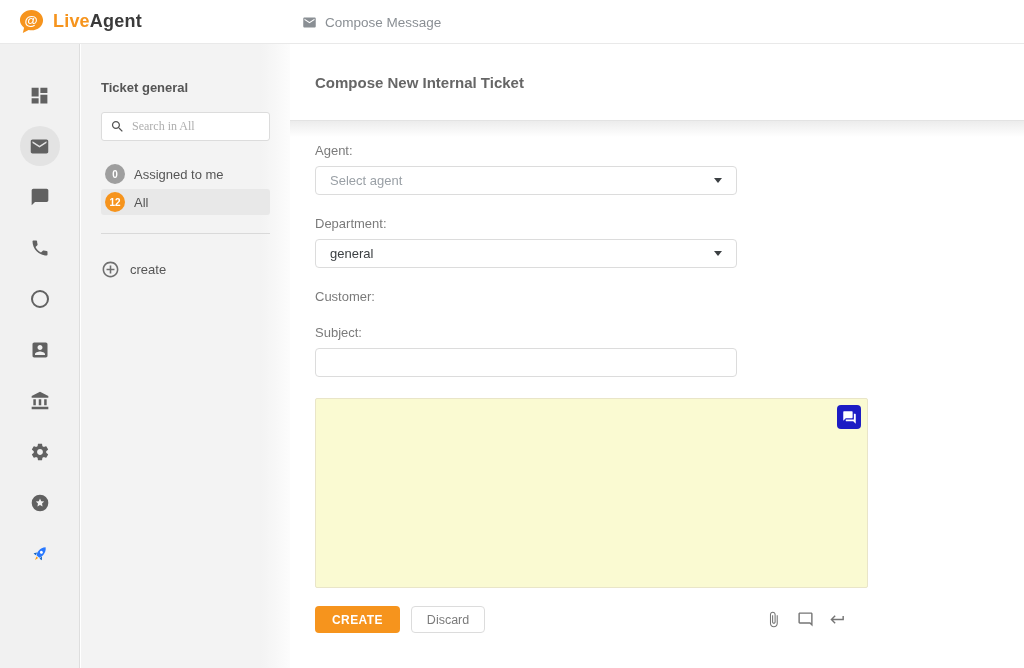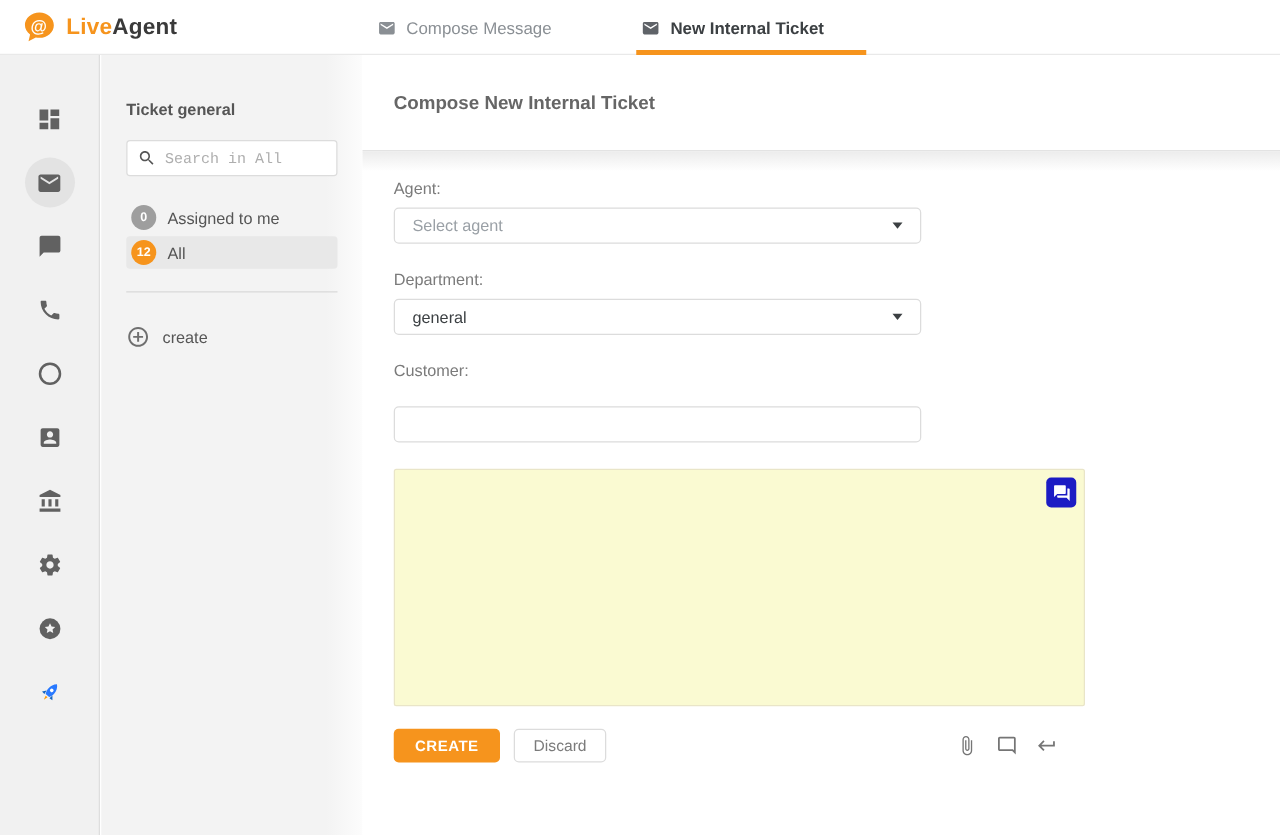--- a/index.html
+++ b/index.html
@@ -33,21 +33,21 @@
 
   
   .panel { position:absolute; top:44px; left:81px; width:209px; height:624px;
            background:linear-gradient(90deg,#f3f3f3 0%,#f3f3f3 86%,#fcfcfc 100%);
            padding:36px 20px 0 20px; }
   .panel-title { font-size:13px; font-weight:bold; color:#555; }
   .search-box { margin-top:17px; height:29px; background:#fff; border:1px solid #dcdcdc; border-radius:3px;
                 display:flex; align-items:center; padding:0 8px; gap:7px; }
   .search-box svg { fill:#555; flex:none; }
   .search-box input { border:none; outline:none; width:100%; font-size:12px; color:#a16207; background:transparent;
-                      font-family:Liberation Mono, monospace; }
+                      font-family:Liberation Serif, serif; }
   .search-box input::placeholder { color:#aeaeae; }
   .filter-list { margin-top:20px; }
   .filter-row { display:flex; align-items:center; gap:9px; padding:3px 4px; border-radius:3px; cursor:pointer; margin-bottom:2px; }
   .filter-row.selected { background:#e8e8e8; }
   .badge { width:20px; height:20px; border-radius:50%; color:#fff; font-size:10px; font-weight:bold;
            display:flex; align-items:center; justify-content:center; flex:none; }
   .badge.gray { background:#9e9e9e; }
   .badge.orange { background:#f6941d; }
   .filter-label { font-size:13px; color:#555; }
   .panel-divider { border-top:1px solid #d9d9d9; margin-top:18px; }
@@ -104,26 +104,20 @@
       </svg>
       <div class="logo-text"><span class="orange">Live</span><span class="dark">Agent</span></div>
     </div>
     <div class="tabs">
       <div class="tab">
         <svg width="15" height="15" viewBox="0 0 24 24">
             <path d="M20 4H4c-1.1 0-1.99.9-1.99 2L2 18c0 1.1.9 2 2 2h16c1.1 0 2-.9 2-2V6c0-1.1-.9-2-2-2zm0 4l-8 5-8-5V6l8 5 8-5v2z"></path>
           </svg>
         <span>Compose Message</span>
       </div>
-      <div class="tab active">
-        <svg width="15" height="15" viewBox="0 0 24 24">
-            <path d="M20 4H4c-1.1 0-1.99.9-1.99 2L2 18c0 1.1.9 2 2 2h16c1.1 0 2-.9 2-2V6c0-1.1-.9-2-2-2zm0 4l-8 5-8-5V6l8 5 8-5v2z"></path>
-          </svg>
-        <span>New Internal Ticket</span>
-      </div>
     </div>
   </div>
 
   <div class="rail">
     <div class="rail-item">
       <svg width="21" height="21" viewBox="0 0 24 24">
           <path d="M3 13h8V3H3v10zm0 8h8v-6H3v6zm10 0h8V11h-8v10zm0-18v6h8V3h-8z"></path>
         </svg>
     </div>
     <div class="rail-item active">
@@ -225,20 +219,21 @@
           <span>general</span>
           <span class="caret"></span>
         </div>
       </div>
 
       <div class="field-group">
         <div class="field-label">Customer:</div>
       </div>
 
       <div class="field-group">
+        <div class="field-label">Subject:</div>
         <input type="text" class="text-input" value="" style="">
       </div>
 
       <div class="message-wrap">
         <textarea class="message-area" style=""></textarea>
         <button class="forum-btn">
           <svg width="15" height="15" viewBox="0 0 24 24">
               <path d="M21 6h-2v9H6v2c0 .55.45 1 1 1h11l4 4V7c0-.55-.45-1-1-1zm-4 6V3c0-.55-.45-1-1-1H3c-.55 0-1 .45-1 1v14l4-4h10c.55 0 1-.45 1-1z"></path>
             </svg>
         </button>

